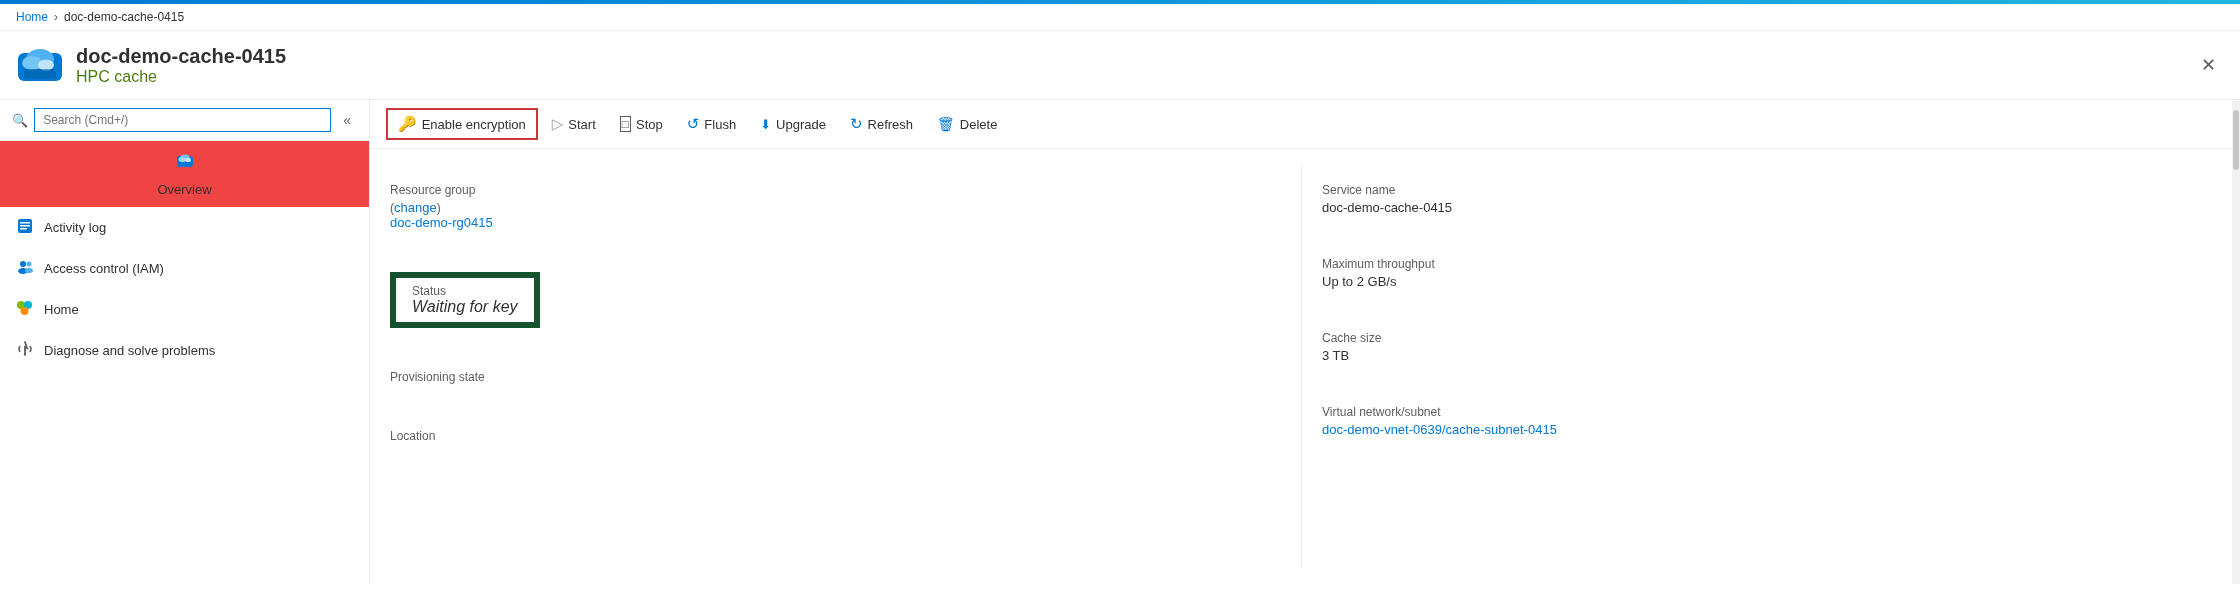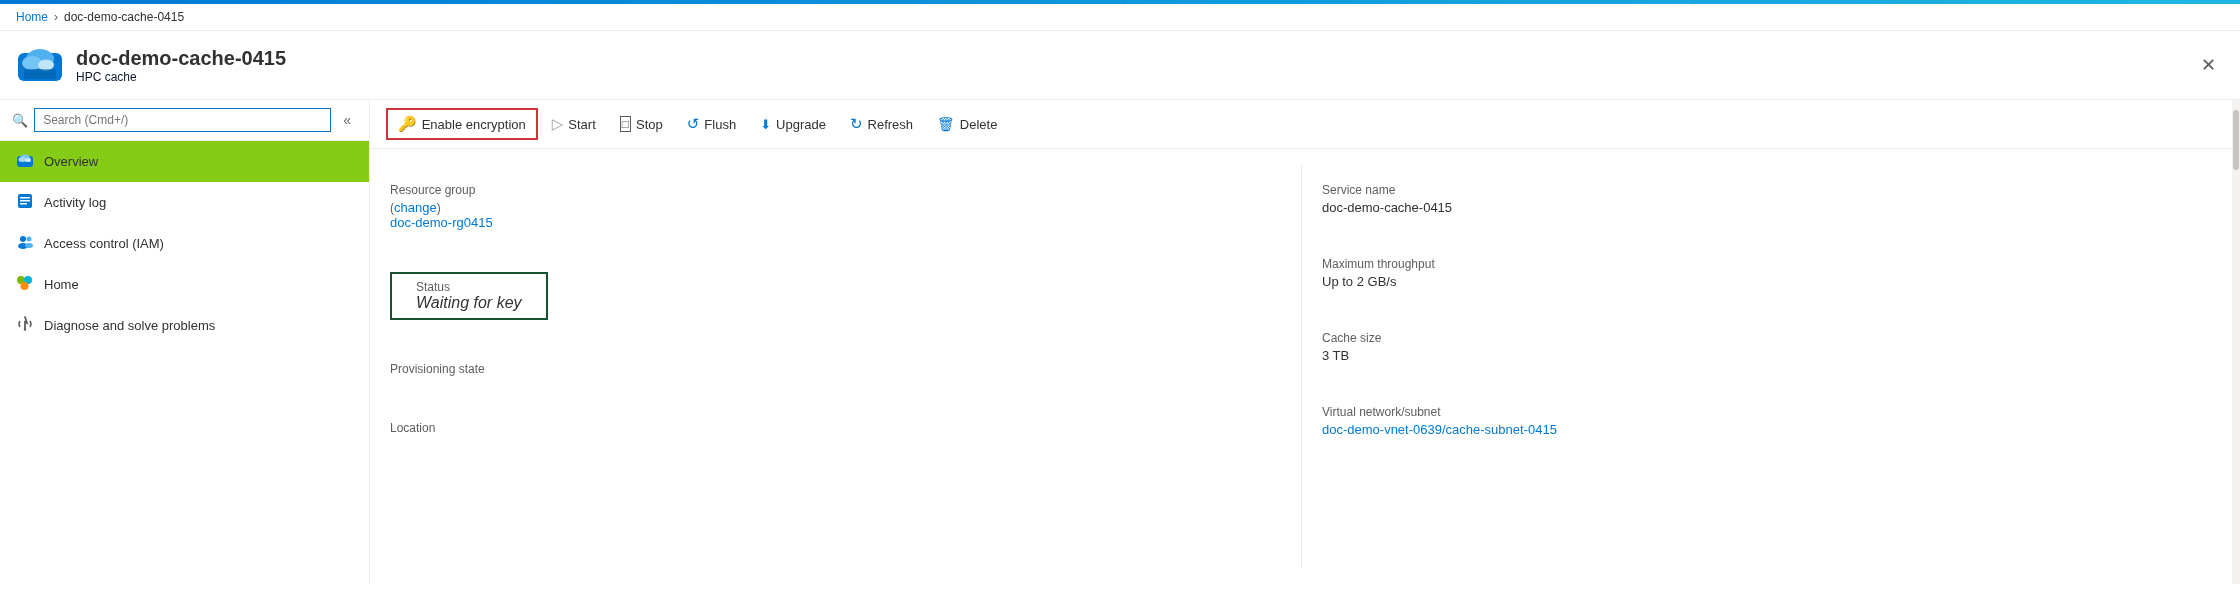--- a/index.html
+++ b/index.html
@@ -40,21 +40,21 @@
     .resource-header-left {
       display: flex;
       align-items: center;
       gap: 12px;
     }
     .resource-icon {
       width: 48px;
       height: 48px;
     }
     .resource-title { font-size: 20px; font-weight: 600; color: #323130; }
-    .resource-subtitle { font-size: 12px; color: #0f172a; }
+    .resource-subtitle { font-size: 16px; color: #4d7c0f; }
     .close-btn {
       font-size: 18px;
       color: #605e5c;
       cursor: pointer;
       padding: 4px 8px;
       background: none;
       border: none;
       line-height: 1;
     }
 
@@ -97,21 +97,21 @@
     }
     .nav-item {
       display: flex;
       align-items: center;
       gap: 10px;
       padding: 10px 16px;
       cursor: pointer;
       font-size: 13px;
       color: #323130;
     }
-    .nav-item.active { background: #84cc16; font-weight: 500; }
+    .nav-item.active { background: #ef4444; font-weight: 500; flex-direction: column; }
 
     
     .content-area {
       flex: 1;
       display: flex;
       flex-direction: column;
     }
 
     
     .toolbar {
@@ -335,21 +335,21 @@
               <span style="font-size: 12px; color: rgb(96, 94, 92);">(</span>
               <a class="detail-link">change</a>
               <span style="font-size: 12px; color: rgb(96, 94, 92);">)</span>
             </div>
           <div>
             <a class="detail-link">doc-demo-rg0415</a>
           </div>
         </div>
 
         <div class="detail-group">
-          <div style="border: 2px solid #14532d; display:inline-block; padding: 6px 24px;">
+          <div style="border: 6px solid #14532d; display:inline-block; padding: 6px 16px;">
             <div class="status-label">Status</div>
             <div class="status-value">Waiting for key</div>
           </div>
         </div>
 
         <div class="detail-group">
           <div class="detail-label">Provisioning state</div>
         </div>
 
         <div class="detail-group">

